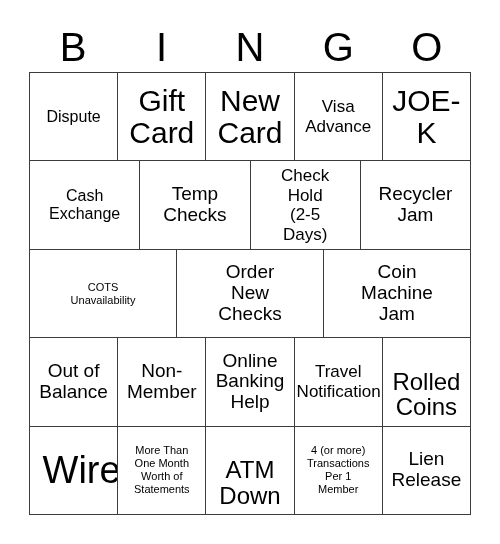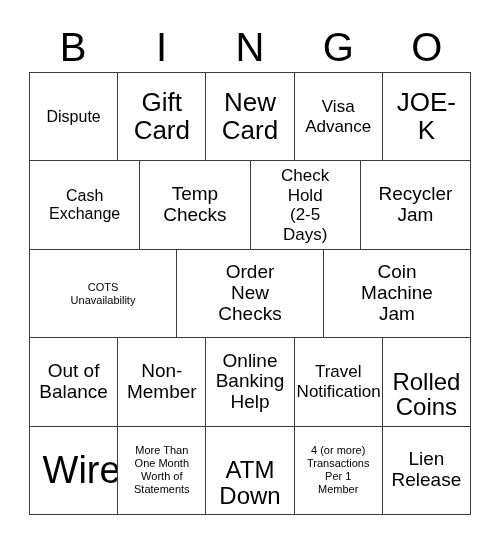--- a/index.html
+++ b/index.html
@@ -88,21 +88,21 @@
     white-space: pre-line;
     word-break: normal;
   }
 
   
   .fs-xs   { font-size: 11px;  line-height: 1.18; }
   .fs-sm   { font-size: 17px;  line-height: 1.15; }
   .fs-md   { font-size: 16px;  line-height: 1.12; }
   .fs-lg   { font-size: 19px;  line-height: 1.10; }
   .fs-xl   { font-size: 24px;  line-height: 1.06; margin-top: 25px; }
-  .fs-xxl  { font-size: 26px;  line-height: 1.05; }
+  .fs-xxl  { font-size: 30px;  line-height: 1.05; }
   .fs-huge { font-size: 38px;  line-height: 1.02; margin-left: 16px; }
 </style>
 </head>
 <body>
 
 <div id="bingo-card">
 
   <div id="bingo-header">
     <div class="header-letter">B</div>
     <div class="header-letter">I</div>

